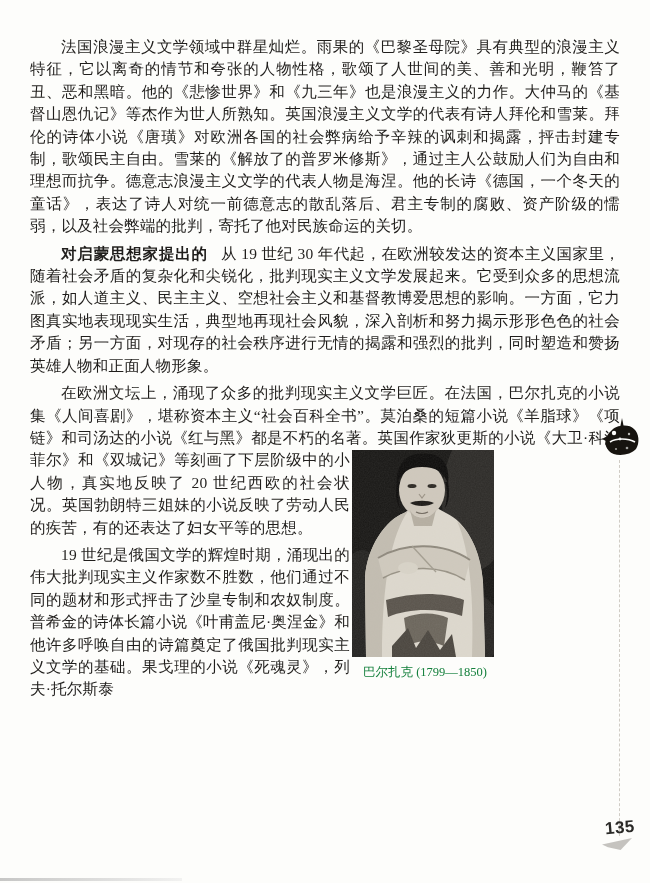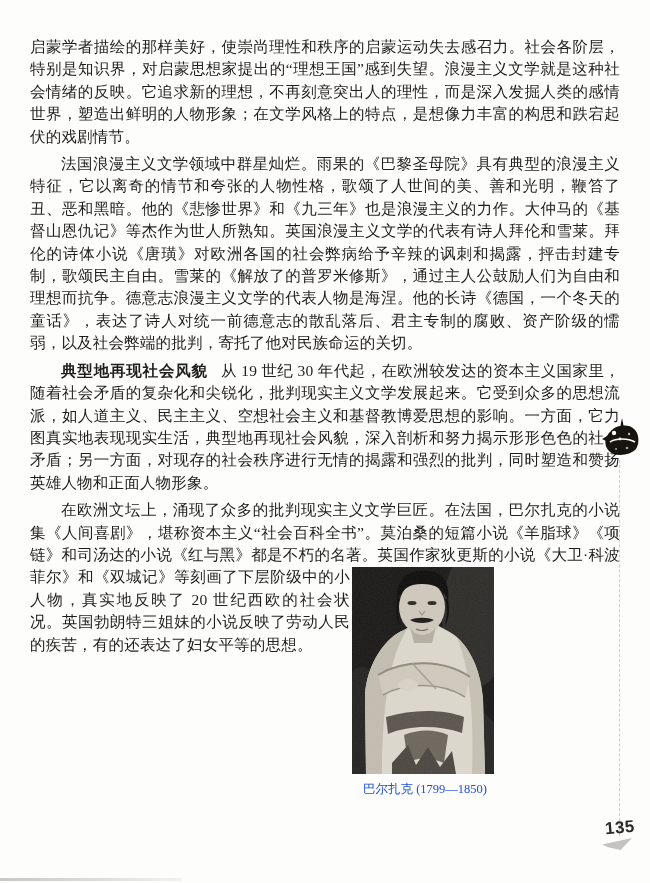--- a/index.html
+++ b/index.html
@@ -39,21 +39,21 @@
     box-shadow:0 0 0 1px #3a3a3a inset;
   }
   .photo svg{display:block;}
   .portrait-fig figcaption{
     width:150px;
     text-align:center;
     font-size:12.5px;
     line-height:16px;
     margin-top:7px;
     letter-spacing:0px;
-    color:#1d4ed8;
+    color:#15803d;
   }
   .margin-emblem{
     position:absolute;left:600px;top:416px;width:42px;height:44px;
   }
   .margin-line{
     position:absolute;left:619px;top:460px;height:376px;width:0;
     border-left:1px dashed #c9c4bc;
     opacity:.85;
   }
   .page-number-wrap{
@@ -78,26 +78,25 @@
     opacity:.55;
   }
 </style>
 </head>
 <body>
 
 <div class="page">
 
   <main class="text-block">
 
-    <p class="para">启蒙学者描绘的那样美好，使崇尚理性和秩序的启蒙运动失去感召力。社会各阶层，特别是知识界，对启蒙思想家提出的“理想王国”感到失望。浪漫主义文学就是这种社会情绪的反映。它追求新的理想，不再刻意突出人的理性，而是深入发掘人类的感情世界，塑造出鲜明的人物形象；在文学风格上的特点，是想像力丰富的构思和跌宕起伏的戏剧情节。</p>
 
     <p class="para indent">法国浪漫主义文学领域中群星灿烂。雨果的《巴黎圣母院》具有典型的浪漫主义特征，它以离奇的情节和夸张的人物性格，歌颂了人世间的美、善和光明，鞭笞了丑、恶和黑暗。他的《悲惨世界》和《九三年》也是浪漫主义的力作。大仲马的《基督山恩仇记》等杰作为世人所熟知。英国浪漫主义文学的代表有诗人拜伦和雪莱。拜伦的诗体小说《唐璜》对欧洲各国的社会弊病给予辛辣的讽刺和揭露，抨击封建专制，歌颂民主自由。雪莱的《解放了的普罗米修斯》，通过主人公鼓励人们为自由和理想而抗争。德意志浪漫主义文学的代表人物是海涅。他的长诗《德国，一个冬天的童话》，表达了诗人对统一前德意志的散乱落后、君主专制的腐败、资产阶级的懦弱，以及社会弊端的批判，寄托了他对民族命运的关切。</p>
 
     <p class="para indent">
-      <b class="section-term">典型地再现社会风貌</b><span>从 19 世纪 30 年代起，在欧洲较发达的资本主义国家里，随着社会矛盾的复杂化和尖锐化，批判现实主义文学发展起来。它受到众多的思想流派，如人道主义、民主主义、空想社会主义和基督教博爱思想的影响。一方面，它力图真实地表现现实生活，典型地再现社会风貌，深入剖析和努力揭示形形色色的社会矛盾；另一方面，对现存的社会秩序进行无情的揭露和强烈的批判，同时塑造和赞扬英雄人物和正面人物形象。</span>
+      <b class="section-term">对启蒙思想家提出的</b><span>从 19 世纪 30 年代起，在欧洲较发达的资本主义国家里，随着社会矛盾的复杂化和尖锐化，批判现实主义文学发展起来。它受到众多的思想流派，如人道主义、民主主义、空想社会主义和基督教博爱思想的影响。一方面，它力图真实地表现现实生活，典型地再现社会风貌，深入剖析和努力揭示形形色色的社会矛盾；另一方面，对现存的社会秩序进行无情的揭露和强烈的批判，同时塑造和赞扬英雄人物和正面人物形象。</span>
     </p>
 
     <section class="flow-section">
       <div class="float-spacer"></div>
 
       <figure class="portrait-fig">
         <div class="photo">
           <svg width="142" height="207" viewBox="0 0 142 207" xmlns="http://www.w3.org/2000/svg">
             <defs>
               <filter id="grain" x="0" y="0" width="100%" height="100%">
@@ -136,20 +135,21 @@
 
             <path d="M58,60 C62,70 78,70 84,60 L80,76 L62,76 Z" fill="#b5aea1"></path>
             <rect width="142" height="207" filter="url(#grain)" opacity="0.22"></rect>
           </svg>
         </div>
         <figcaption>巴尔扎克 (1799—1850)</figcaption>
       </figure>
 
       <p class="para indent">在欧洲文坛上，涌现了众多的批判现实主义文学巨匠。在法国，巴尔扎克的小说集《人间喜剧》，堪称资本主义“社会百科全书”。莫泊桑的短篇小说《羊脂球》《项链》和司汤达的小说《红与黑》都是不朽的名著。英国作家狄更斯的小说《大卫·科波菲尔》和《双城记》等刻画了下层阶级中的小人物，真实地反映了 20 世纪西欧的社会状况。英国勃朗特三姐妹的小说反映了劳动人民的疾苦，有的还表达了妇女平等的思想。</p>
 
+      <p class="para indent">19 世纪是俄国文学的辉煌时期，涌现出的伟大批判现实主义作家数不胜数，他们通过不同的题材和形式抨击了沙皇专制和农奴制度。普希金的诗体长篇小说《叶甫盖尼·奥涅金》和他许多呼唤自由的诗篇奠定了俄国批判现实主义文学的基础。果戈理的小说《死魂灵》，列夫·托尔斯泰</p>
     </section>
 
   </main>
 
   <div class="margin-emblem">
     <svg width="42" height="44" viewBox="0 0 42 44" xmlns="http://www.w3.org/2000/svg">
       <path d="M22,2 L24,12 L20,12 Z" fill="#17140f"></path>
       <path d="M11,15 C15,9 29,7 34,13 C39,17 40,27 36,33 C30,40 14,41 9,35 C3,29 5,20 11,15 Z" fill="#17140f"></path>
       <path d="M2,23 L11,18 L10,27 Z" fill="#17140f"></path>
       <circle cx="14" cy="17" r="2.2" fill="#fdfdfb"></circle>

